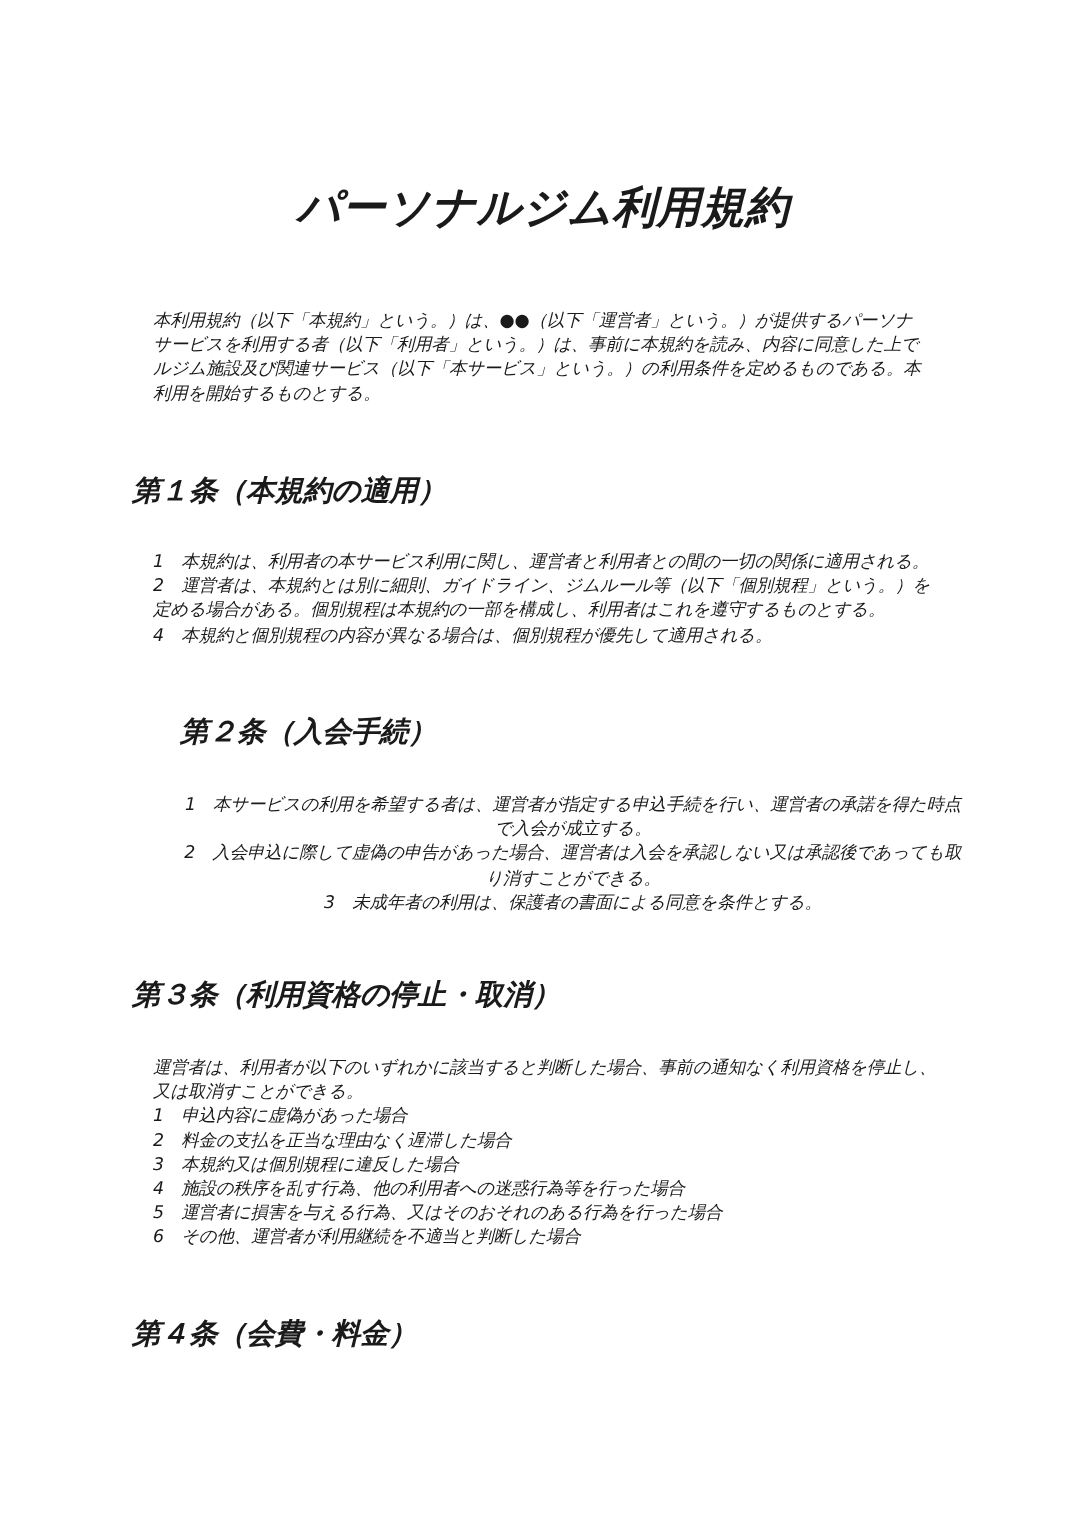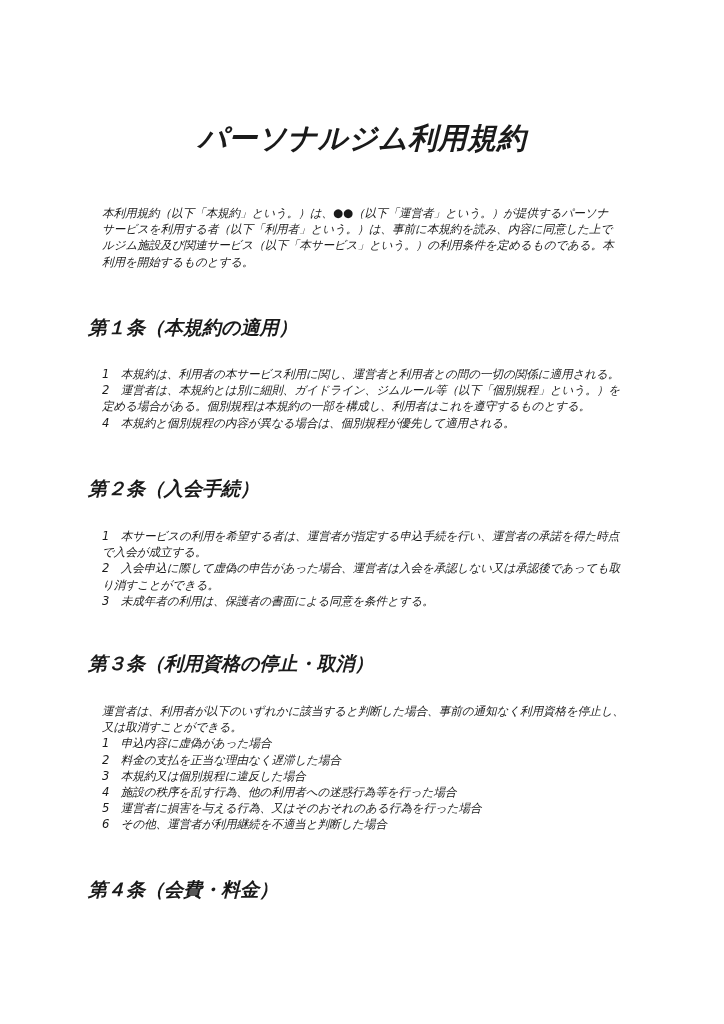--- a/index.html
+++ b/index.html
@@ -40,22 +40,22 @@
   </div>
 
   <h2 class="heading" style="top:313px;">第１条（本規約の適用）</h2>
   <div class="para" style="top:352px;">
     <span class="line">1　本規約は、利用者の本サービス利用に関し、運営者と利用者との間の一切の関係に適用される。</span>
     <span class="line">2　運営者は、本規約とは別に細則、ガイドライン、ジムルール等（以下「個別規程」という。）を</span>
     <span class="line">定める場合がある。個別規程は本規約の一部を構成し、利用者はこれを遵守するものとする。</span>
     <span class="line">4　本規約と個別規程の内容が異なる場合は、個別規程が優先して適用される。</span>
   </div>
 
-  <h2 class="heading" style="top:474px;">第２条（入会手続）</h2>
-  <div class="para" style="top:514px;">
+  <h2 class="heading" style="top:474px;margin-left:32px;">第２条（入会手続）</h2>
+  <div class="para" style="top:514px;text-align:center;">
     <span class="line">1　本サービスの利用を希望する者は、運営者が指定する申込手続を行い、運営者の承諾を得た時点</span>
     <span class="line">で入会が成立する。</span>
     <span class="line">2　入会申込に際して虚偽の申告があった場合、運営者は入会を承認しない又は承認後であっても取</span>
     <span class="line">り消すことができる。</span>
     <span class="line">3　未成年者の利用は、保護者の書面による同意を条件とする。</span>
   </div>
 
   <h2 class="heading" style="top:649px;">第３条（利用資格の停止・取消）</h2>
   <div class="para" style="top:689px;">
     <span class="line">運営者は、利用者が以下のいずれかに該当すると判断した場合、事前の通知なく利用資格を停止し、</span>

